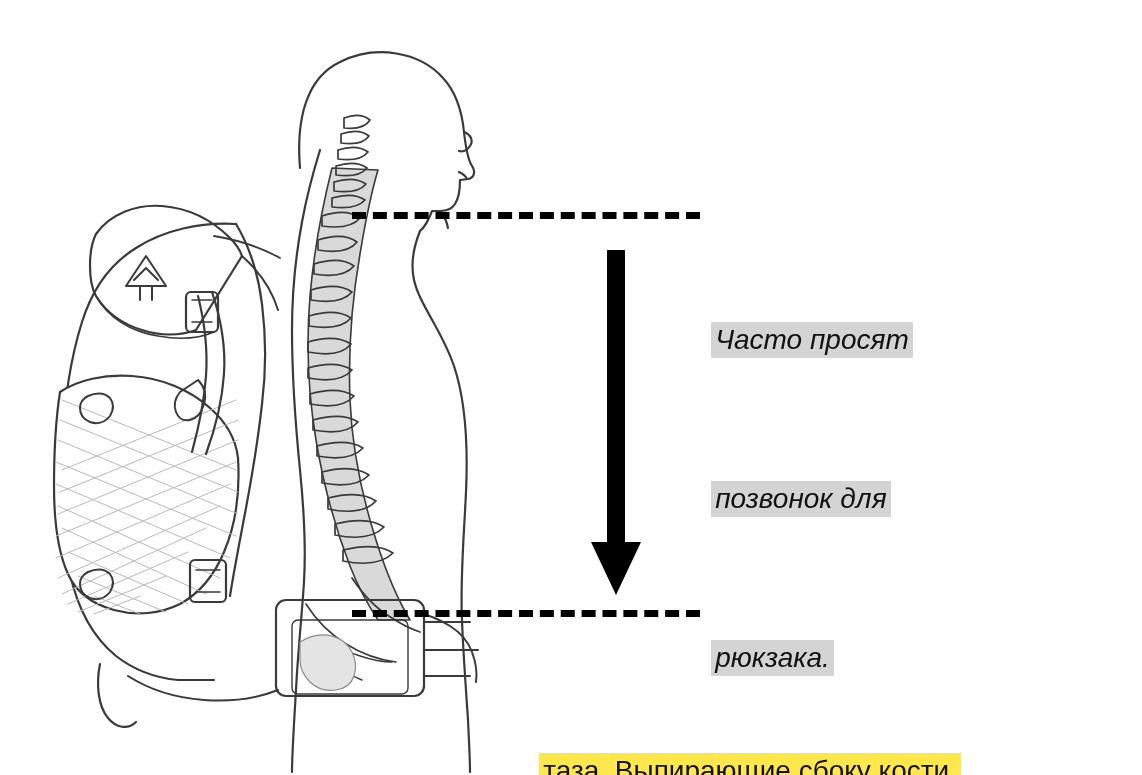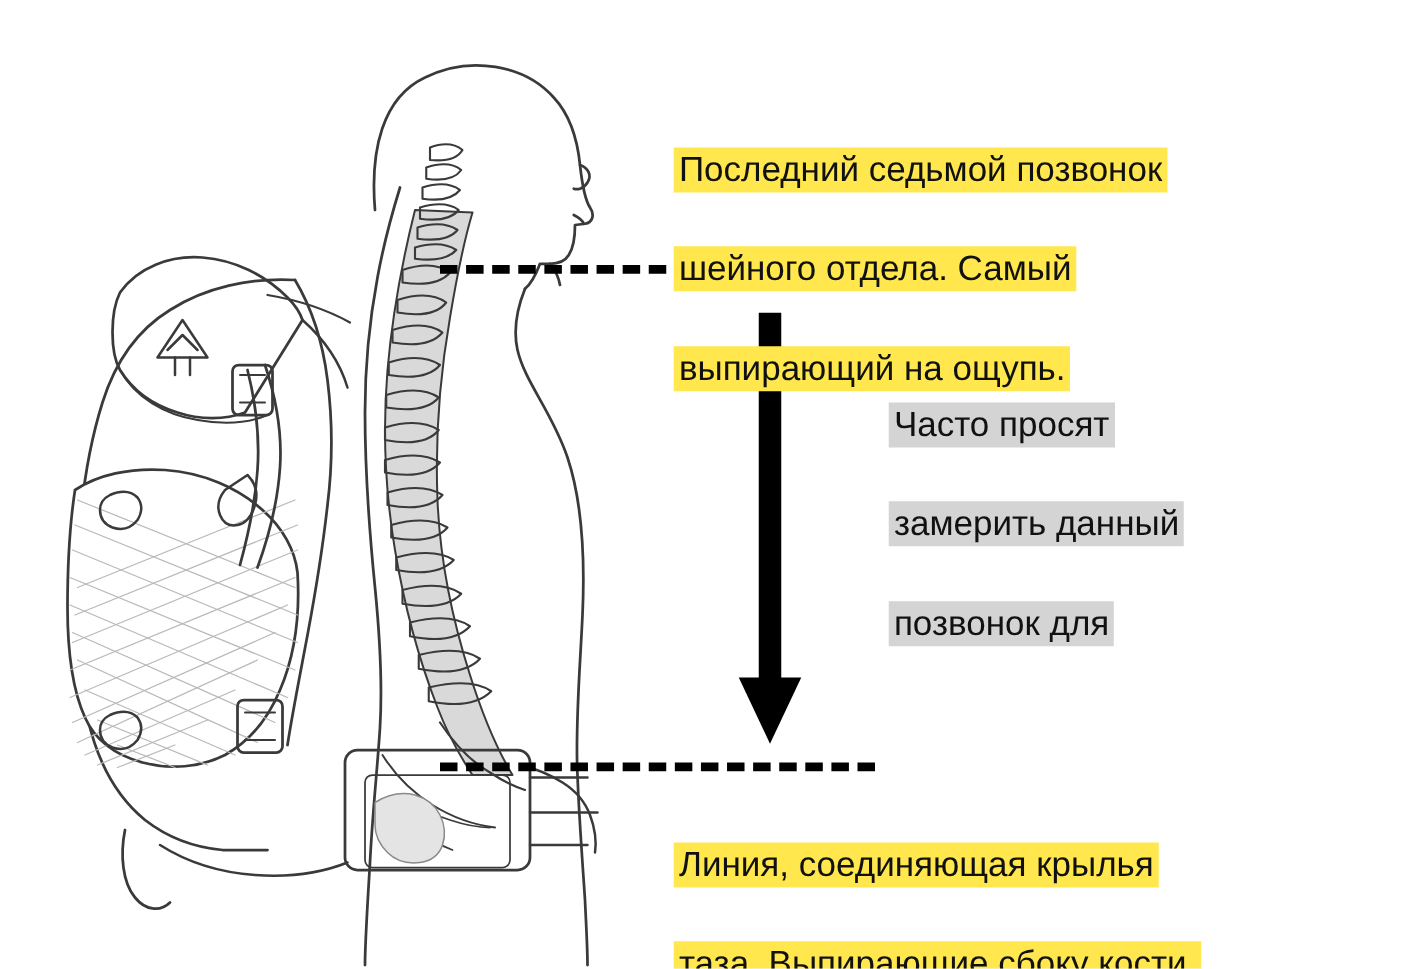--- a/index.html
+++ b/index.html
@@ -55,20 +55,21 @@
 
   #note-top {
     left: 508px;
     top: 76px;
     width: 560px;
   }
   #note-middle {
     left: 680px;
     top: 280px;
     width: 380px;
+    font-style: italic;
   }
   #note-bottom {
     left: 508px;
     top: 632px;
     width: 580px;
   }
 
   
   .dash-line {
     position: absolute;
@@ -231,31 +232,27 @@
   <div class="dash-line" id="dash-top"></div>
   <div class="dash-line" id="dash-bottom"></div>
 
   <div id="measure-arrow">
     <svg width="56" height="350" viewBox="0 0 56 350" xmlns="http://www.w3.org/2000/svg">
       <rect x="19" y="0" width="18" height="300" fill="#000000"></rect>
       <polygon points="3,292 53,292 28,345" fill="#000000"></polygon>
     </svg>
   </div>
 
-  <div class="annotation hl-yellow" id="note-top">
-    <span class="ln">Последний седьмой позвонок</span><br>
-    <span class="ln">шейного отдела. Самый</span><br>
-    <span class="ln">выпирающий на ощупь.</span>
-  </div>
 
   <div class="annotation hl-grey" id="note-middle">
     <span class="ln">Часто просят</span><br>
-    <span class="ln">замерить данный</span><br>
+    <br>
     <span class="ln">позвонок для</span><br>
     <br>
+    <span class="ln">рюкзака.</span>
   </div>
 
   <div class="annotation hl-yellow" id="note-bottom">
-    <span class="ln">Линия, соединяющая крылья</span><br>
+    <br>
     <span class="ln">таза. Выпирающие сбоку кости.</span>
   </div>
 
 </div>
 
 </body></html>

